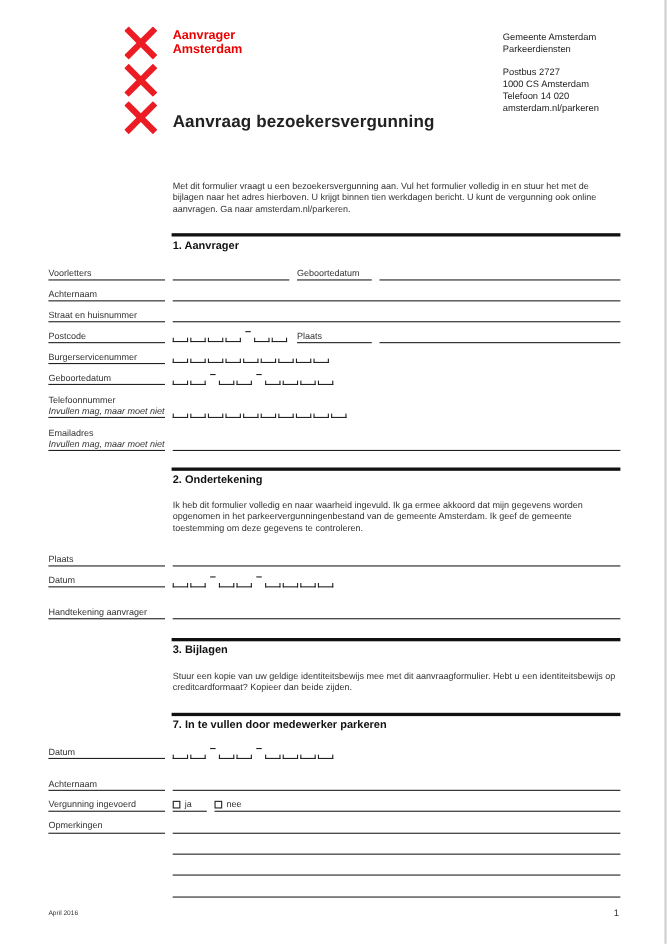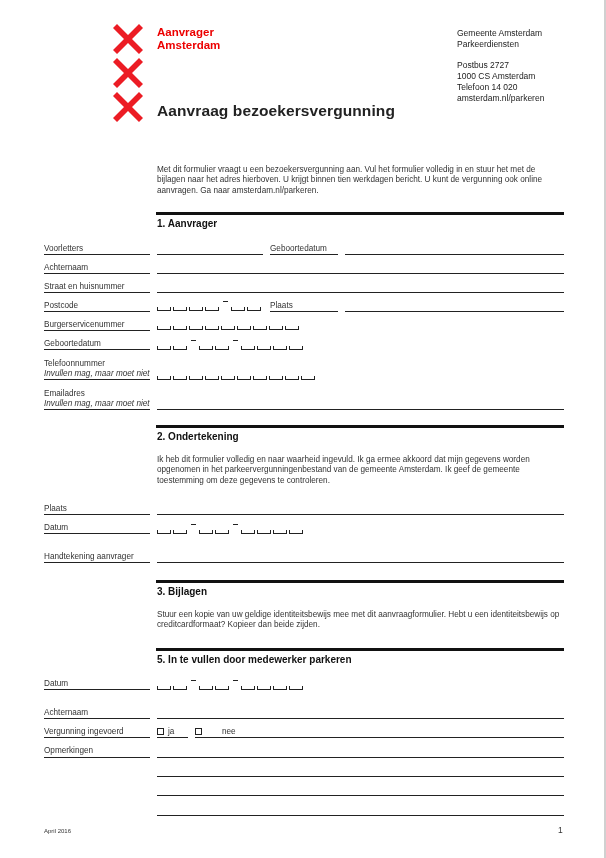--- a/index.html
+++ b/index.html
@@ -177,21 +177,21 @@
 
 <div class="lbl" style="top:552px">Handtekening aanvrager</div>
 <div class="lbl-line" style="top:562px"></div>
 <div class="uline" style="left:157px; top:562px; width:407px;"></div>
 
 <div class="sec-bar" style="top:580px"></div>
 <div class="sec-title" style="top:586px">3.  Bijlagen</div>
 <div class="para" style="top:610px">Stuur een kopie van uw geldige identiteitsbewijs mee met dit aanvraagformulier. Hebt u een identiteitsbewijs op creditcardformaat? Kopieer dan beide zijden.</div>
 
 <div class="sec-bar" style="top:648px"></div>
-<div class="sec-title" style="top:654px">5.  In te vullen door medewerker parkeren</div>
+<div class="sec-title" style="top:654px">7.  In te vullen door medewerker parkeren</div>
 
 <div class="lbl" style="top:679px">Datum</div>
 <div class="lbl-line" style="top:689px"></div>
 <div class="boxes date-boxes" style="top:680px; width:150px;">
     <div class="cb" style="left: 0px;"></div>
     <div class="cb" style="left: 16px;"></div>
     <div class="dash" style="left: 34px;"></div>
     <div class="cb" style="left: 42px;"></div>
     <div class="cb" style="left: 58px;"></div>
     <div class="dash" style="left: 76px;"></div>
@@ -204,21 +204,21 @@
 <div class="lbl" style="top:708px">Achternaam</div>
 <div class="lbl-line" style="top:718px"></div>
 <div class="uline" style="left:157px; top:718px; width:407px;"></div>
 
 <div class="lbl" style="top:727px">Vergunning ingevoerd</div>
 <div class="lbl-line" style="top:737px"></div>
 <div class="check" style="left:157px; top:728px;"></div>
 <div class="chk-lbl" style="left:168px; top:727px;">ja</div>
 <div class="uline" style="left:157px; top:737px; width:31px;"></div>
 <div class="check" style="left:195px; top:728px;"></div>
-<div class="chk-lbl" style="left:222px; top:727px;">nee</div>
+<div class="chk-lbl" style="left:206px; top:727px;">nee</div>
 <div class="uline" style="left:195px; top:737px; width:369px;"></div>
 
 <div class="lbl" style="top:746px">Opmerkingen</div>
 <div class="lbl-line" style="top:757px"></div>
 <div class="uline" style="left:157px; top:757px; width:407px;"></div>
 <div class="uline" style="left:157px; top:776px; width:407px;"></div>
 <div class="uline" style="left:157px; top:795px; width:407px;"></div>
 <div class="uline" style="left:157px; top:815px; width:407px;"></div>
 
 <div class="abs footer-date">April 2016</div>

